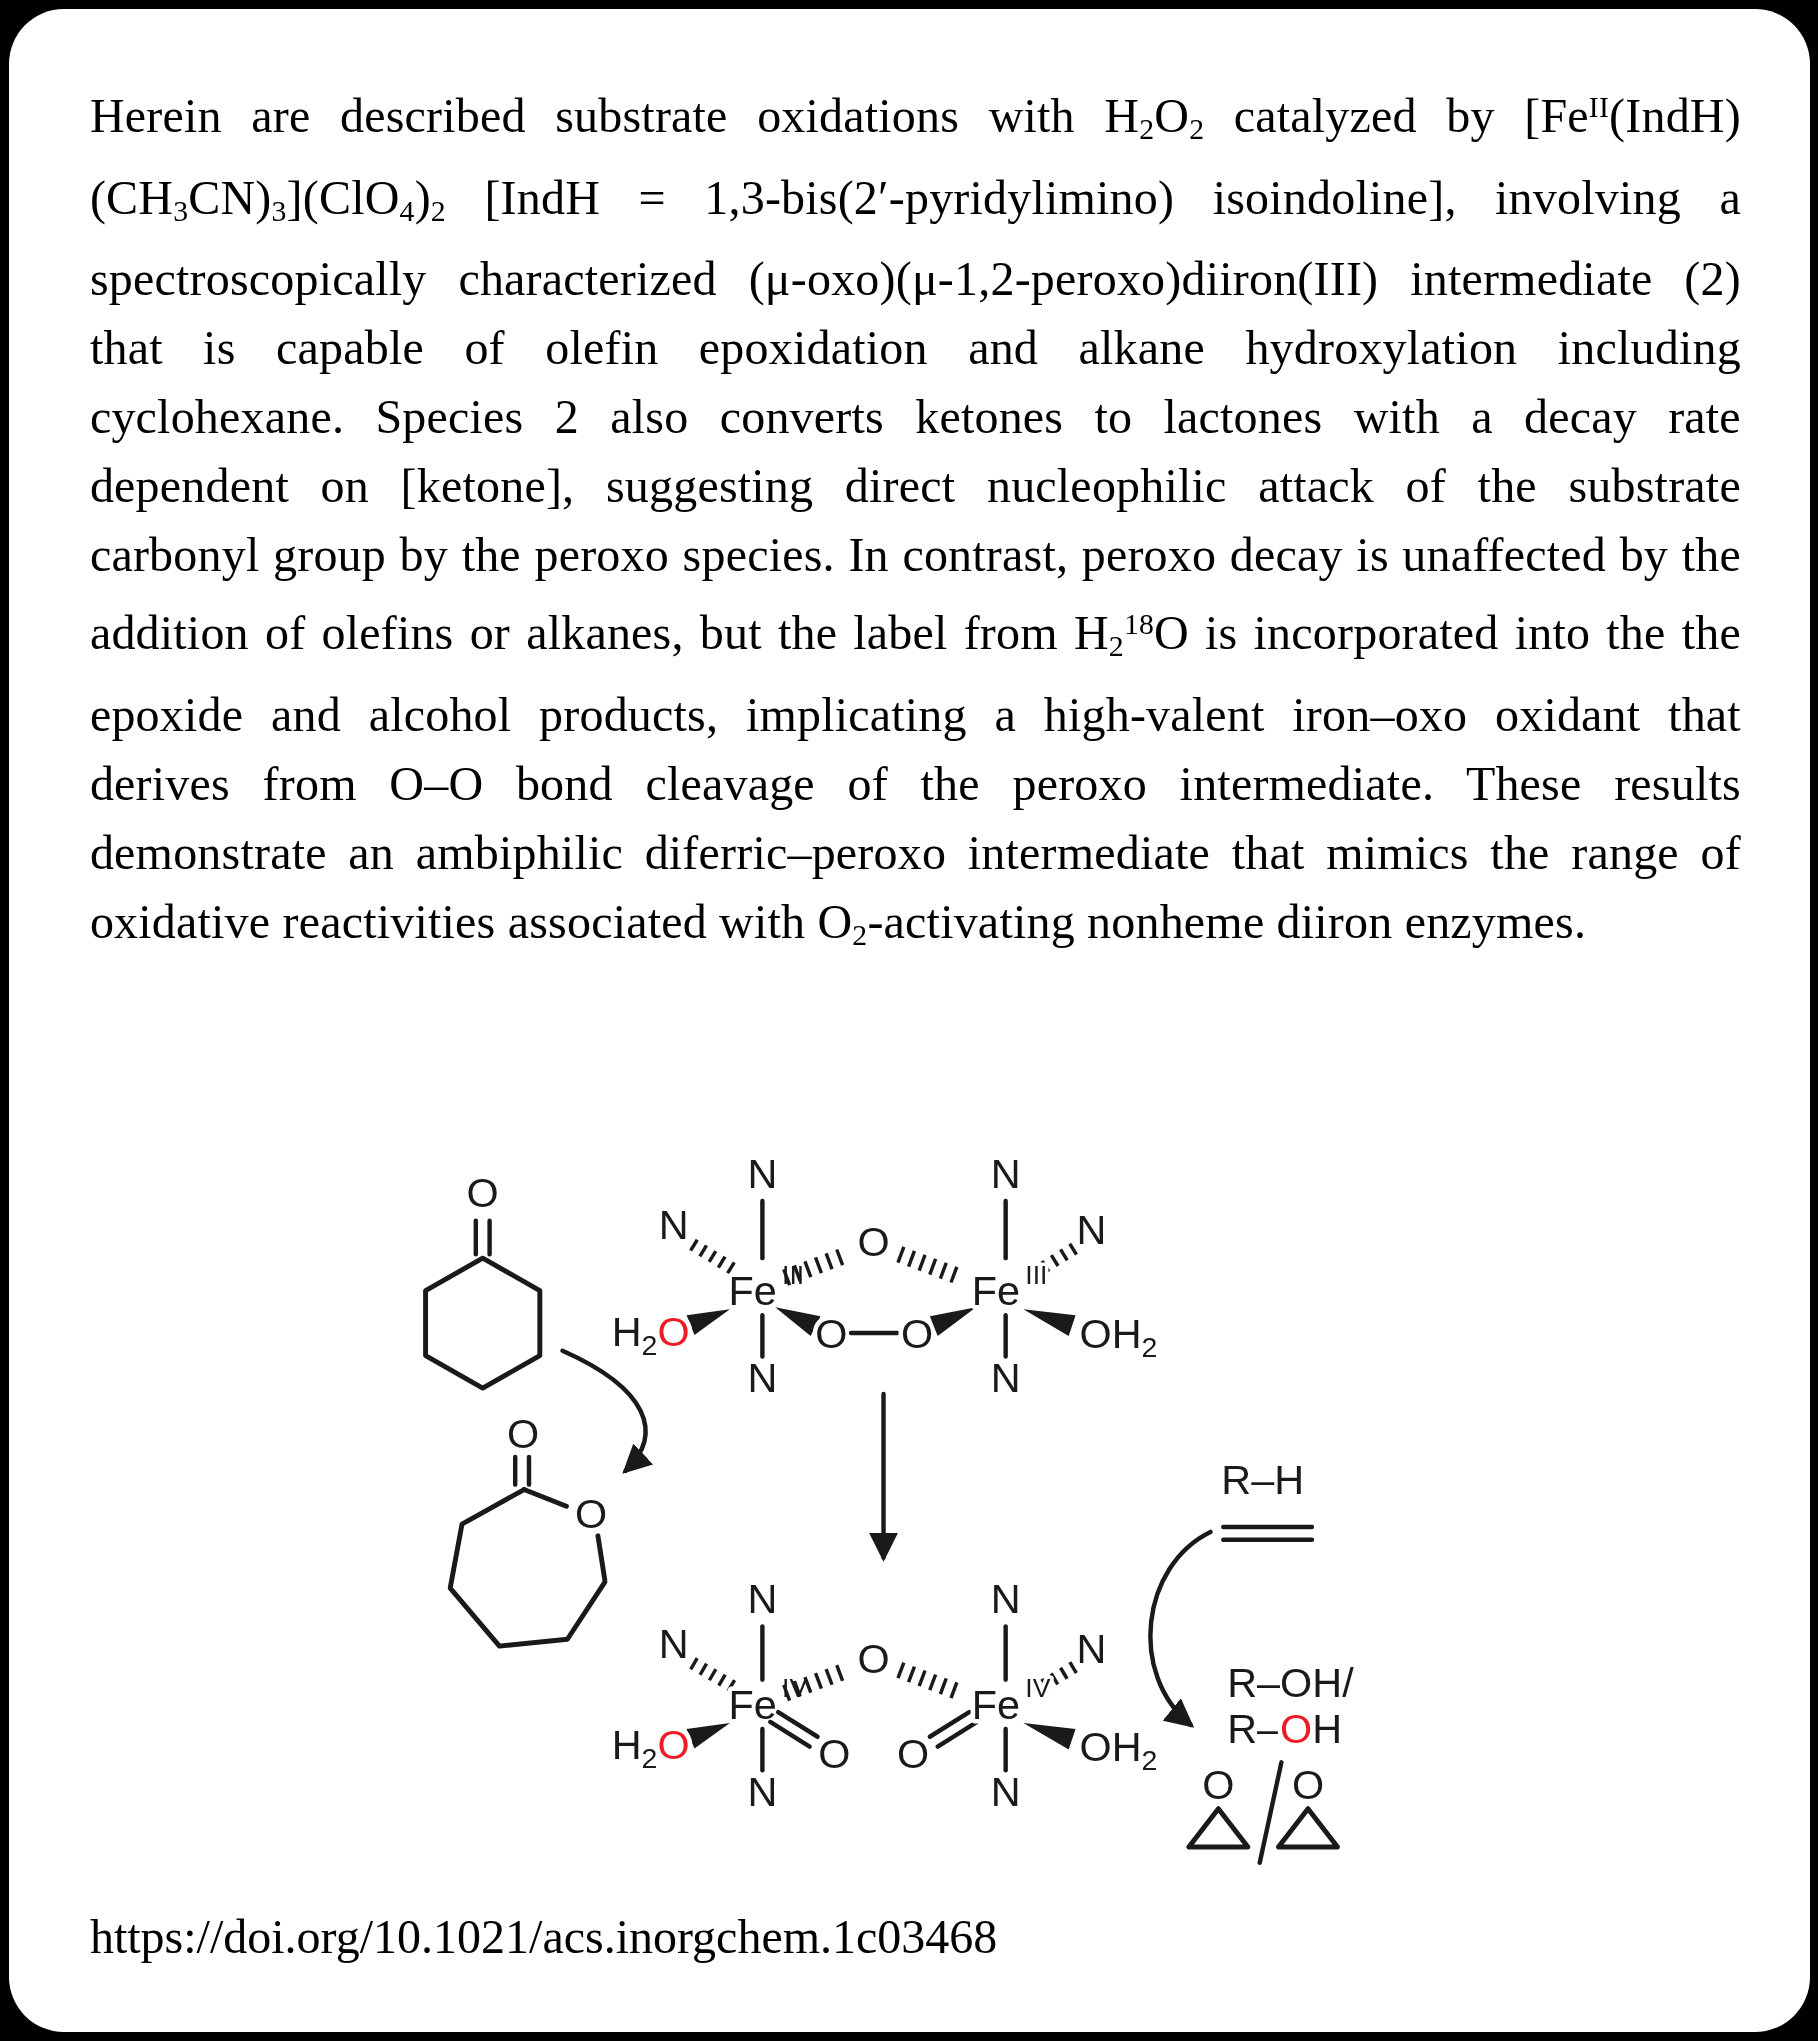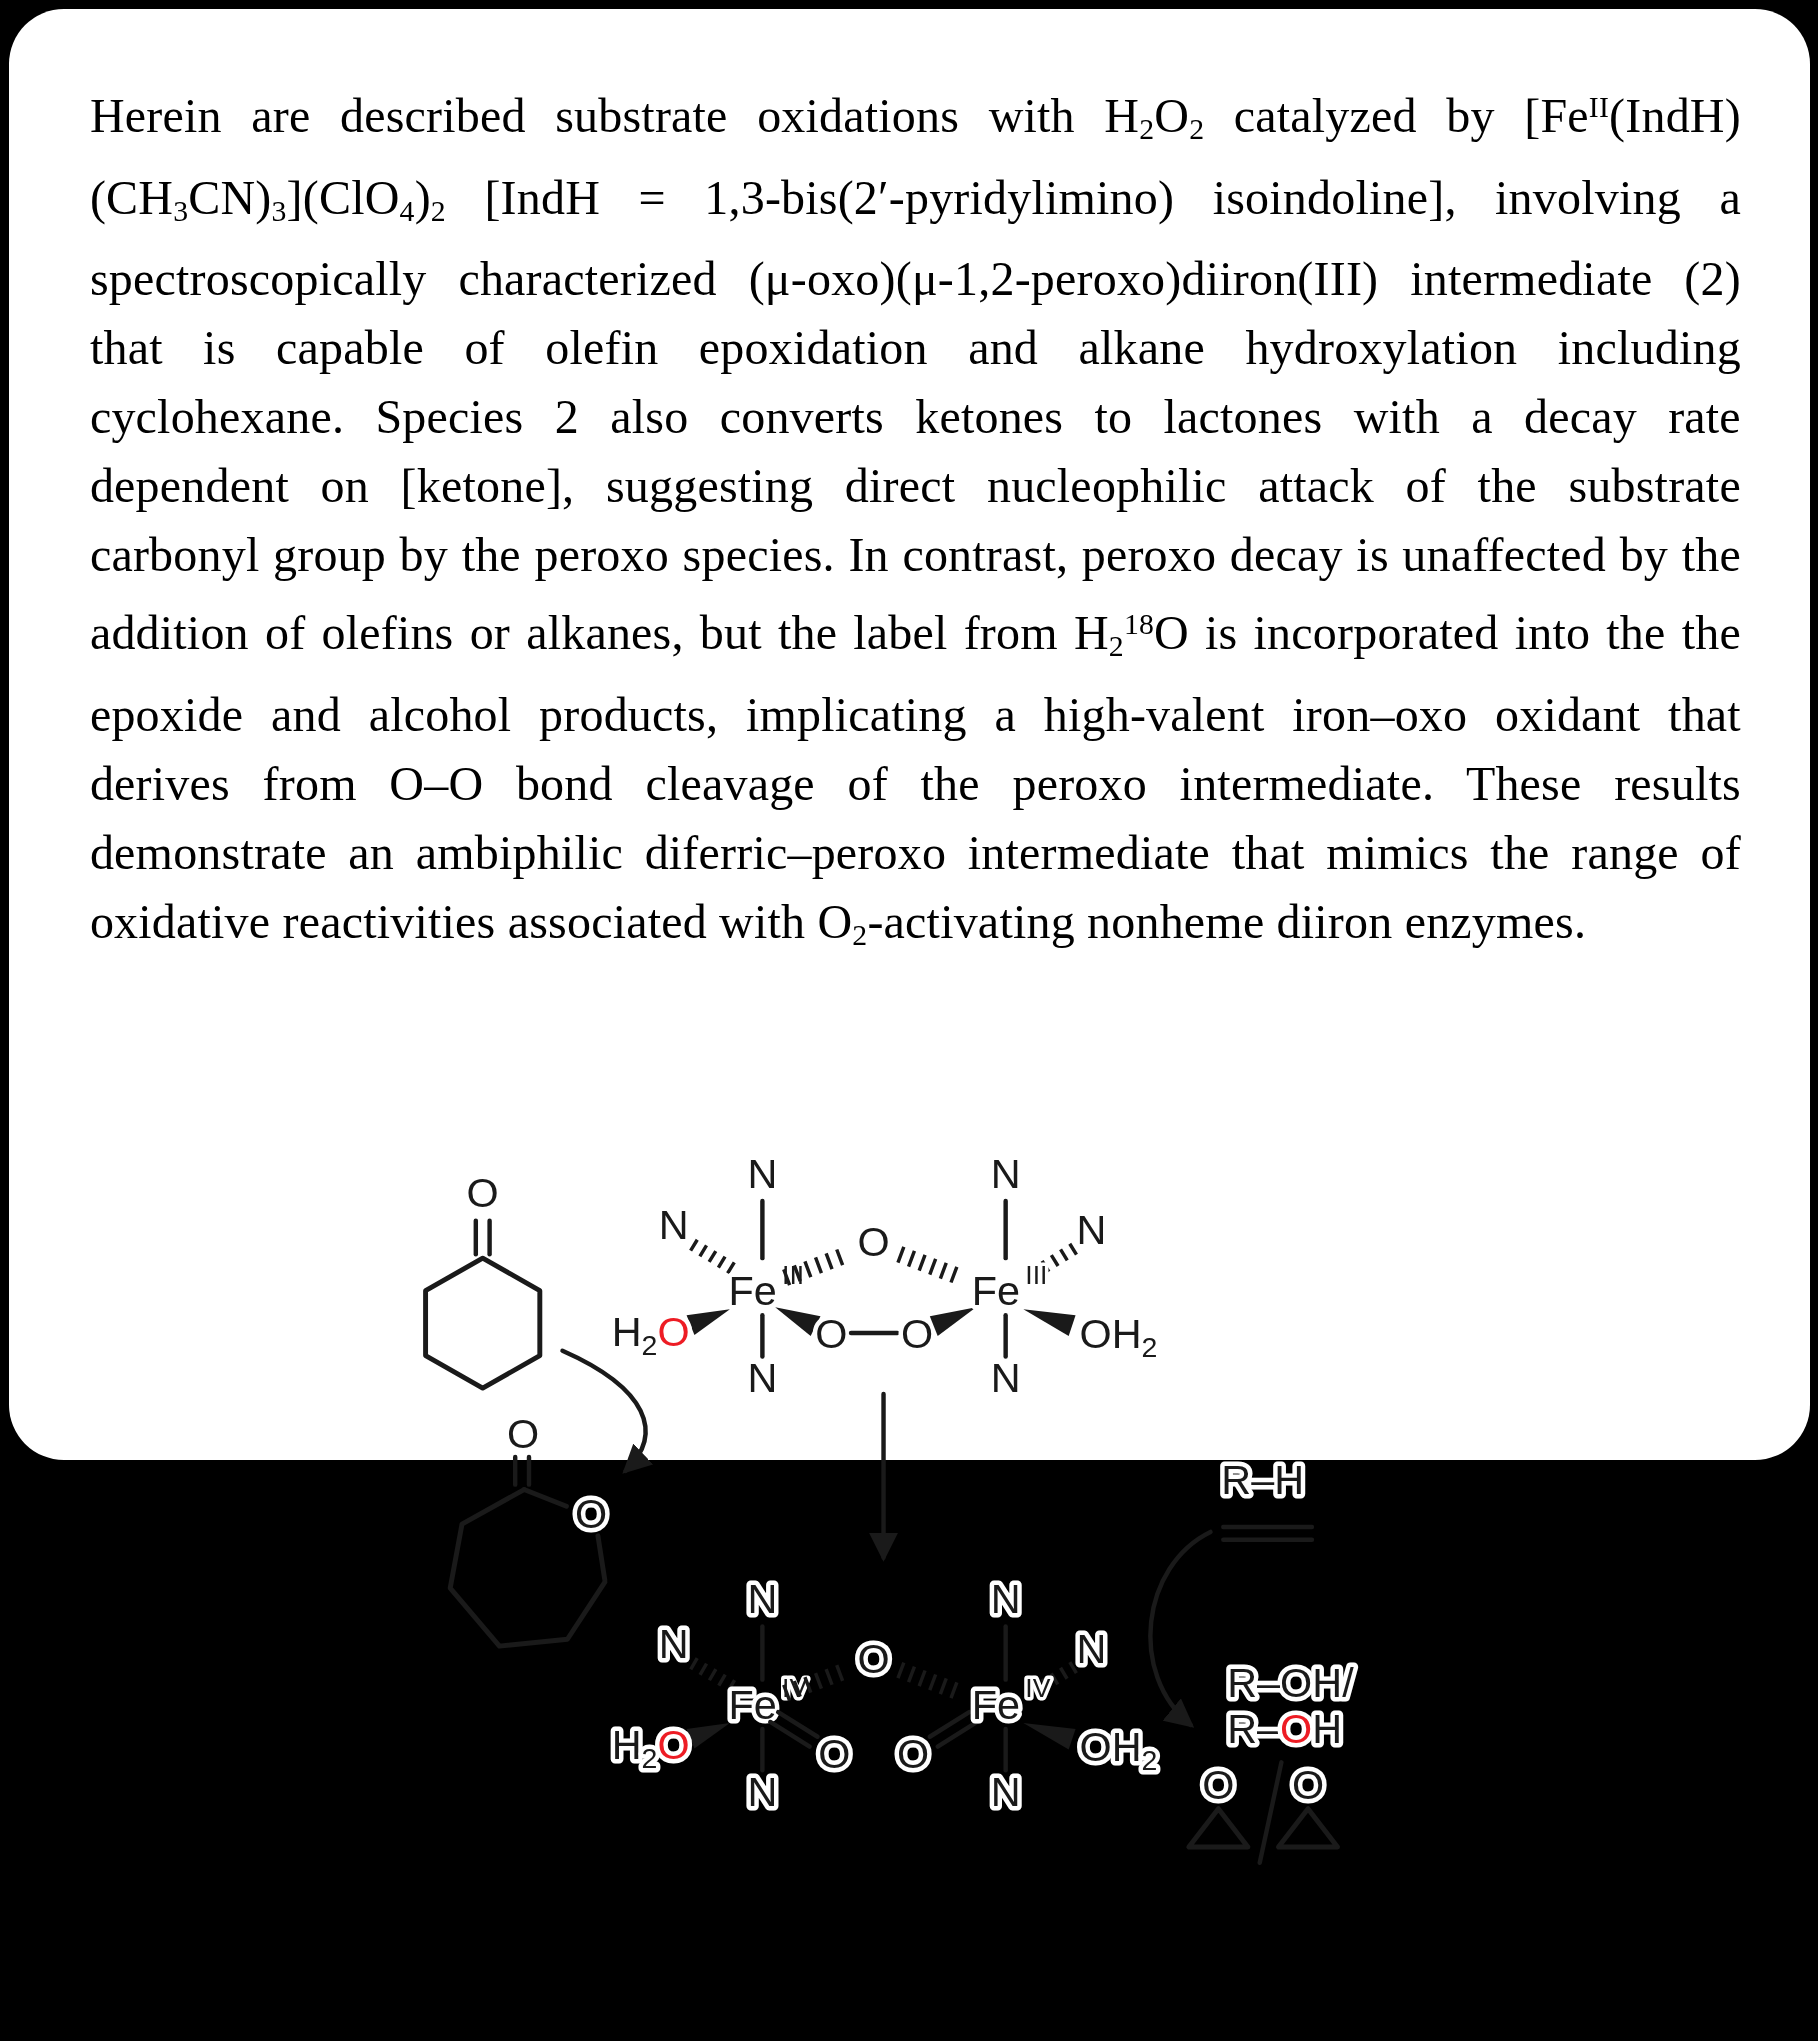--- a/index.html
+++ b/index.html
@@ -1,17 +1,17 @@
 <!DOCTYPE html>
 <html><head>
 <meta charset="utf-8">
 <style>
   html,body{margin:0;padding:0;background:#000;}
   body{width:1818px;height:2041px;position:relative;font-family:"Liberation Serif",serif;}
-  .card{position:absolute;left:8.9px;top:8.9px;width:1801px;height:1451px;background:#ffffff;border-radius:55px;}
+  .card{position:absolute;left:8.9px;top:8.9px;width:1801px;height:2023px;background:#ffffff;border-radius:55px;}
   .abstract{position:absolute;left:81px;top:63px;width:1651px;font-size:48px;line-height:69px;color:#000;
             text-align:justify;letter-spacing:0.2px;}
   .seg-sub{font-size:0.62em;vertical-align:-0.22em;}
   .seg-sup{font-size:0.62em;vertical-align:0.52em;}
   .doi{position:absolute;left:81px;top:1893px;font-size:48px;line-height:69px;color:#000;}
   svg.scheme{position:absolute;left:0;top:1113px;}
   .bond{stroke:#1a1a1a;stroke-width:4.5;fill:none;stroke-linecap:round;}
   .ring{stroke:#1a1a1a;stroke-width:5;fill:none;stroke-linejoin:round;stroke-linecap:round;}
   .hashw{stroke:#1a1a1a;stroke-width:13;stroke-dasharray:3.5 7.5;fill:none;}
   .hashb{stroke:#1a1a1a;stroke-width:17;stroke-dasharray:3.5 8;fill:none;}
@@ -144,15 +144,16 @@
         <path class="ring" d="M1228,697 L1198,736 L1258,736 Z"></path>
       </g>
       <line class="bond" x1="1292" y1="650" x2="1270" y2="752"></line>
       <g>
         <text class="flabel mid" x="1319" y="687" fill="#ed1c24">O</text>
         <path class="ring" d="M1319,697 L1289,736 L1349,736 Z"></path>
       </g>
     </g>
   </svg>
 
+  <div class="doi">https://doi.org/10.1021/acs.inorgchem.1c03468</div>
 
 </div>
 
 
 </body></html>

